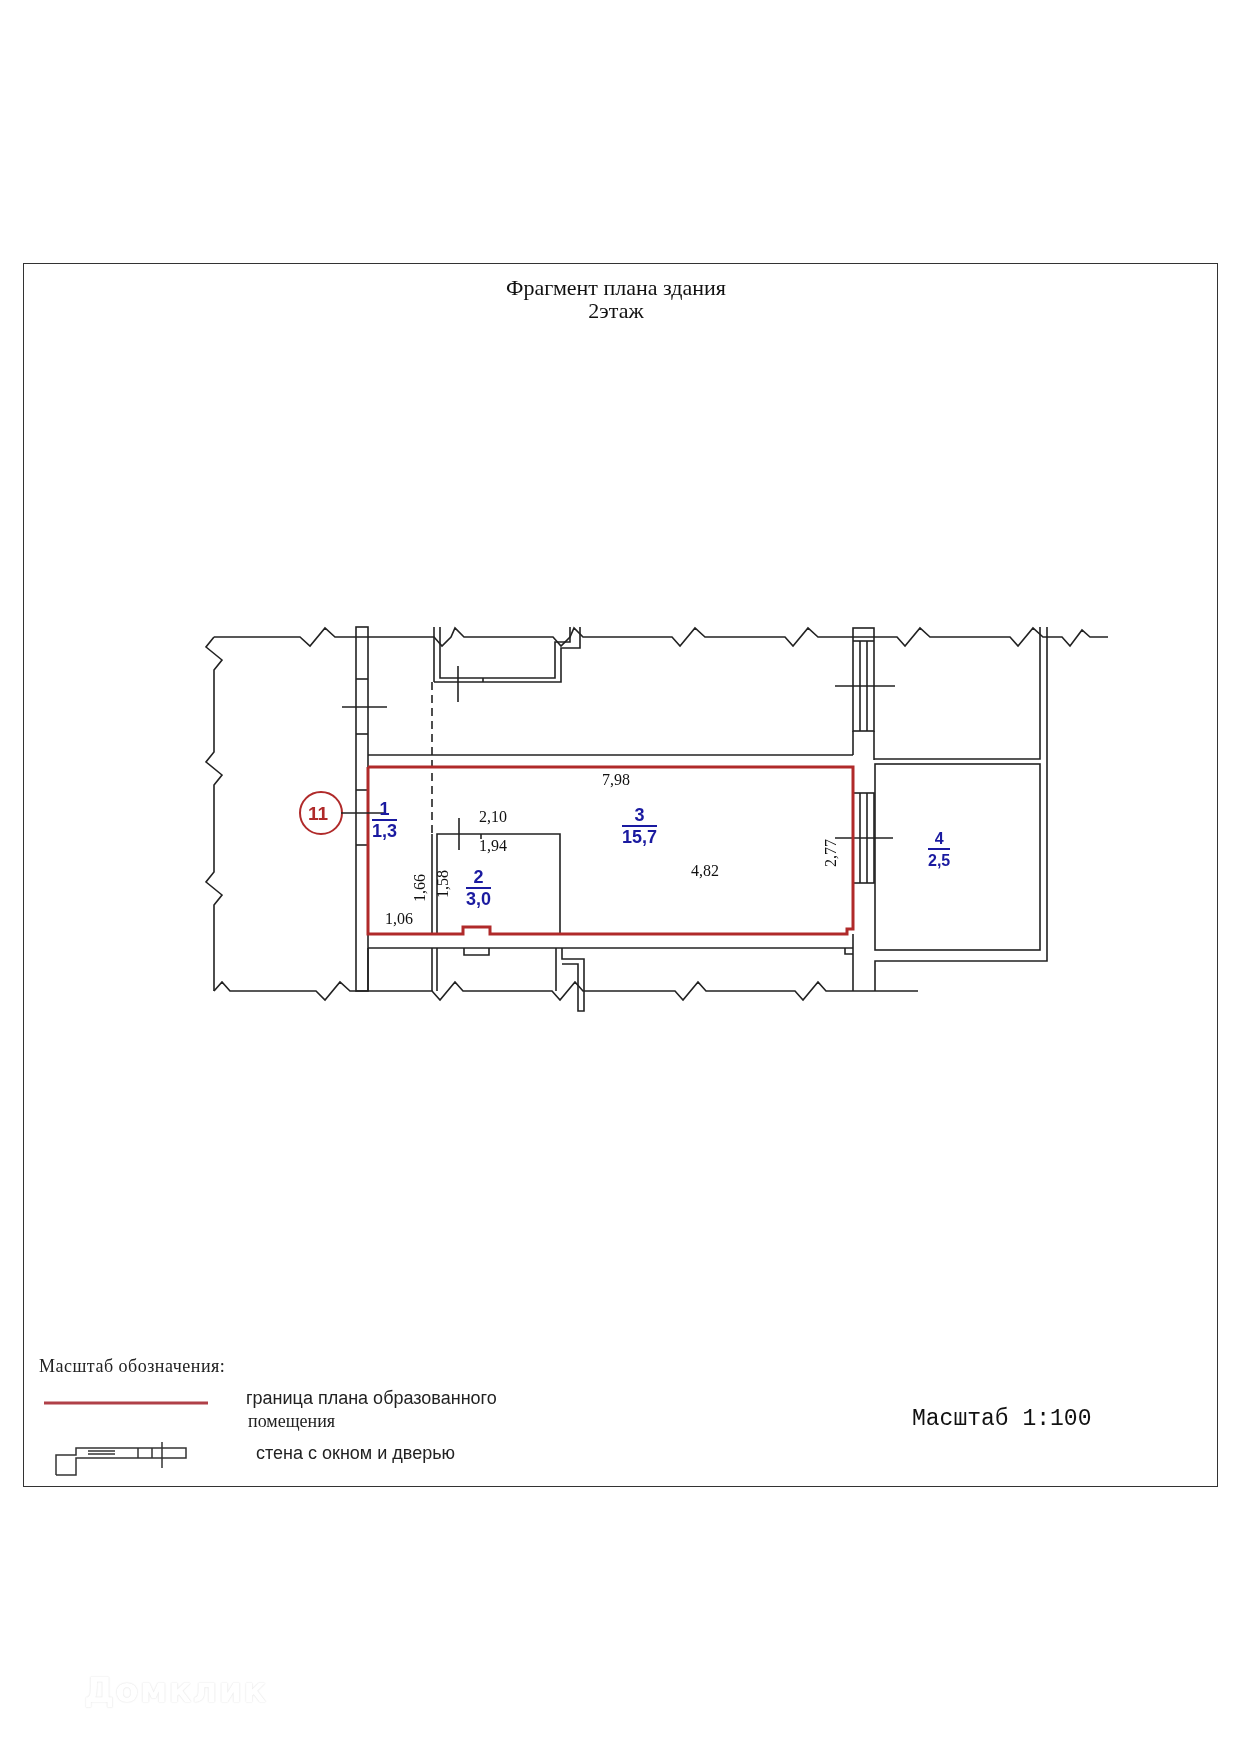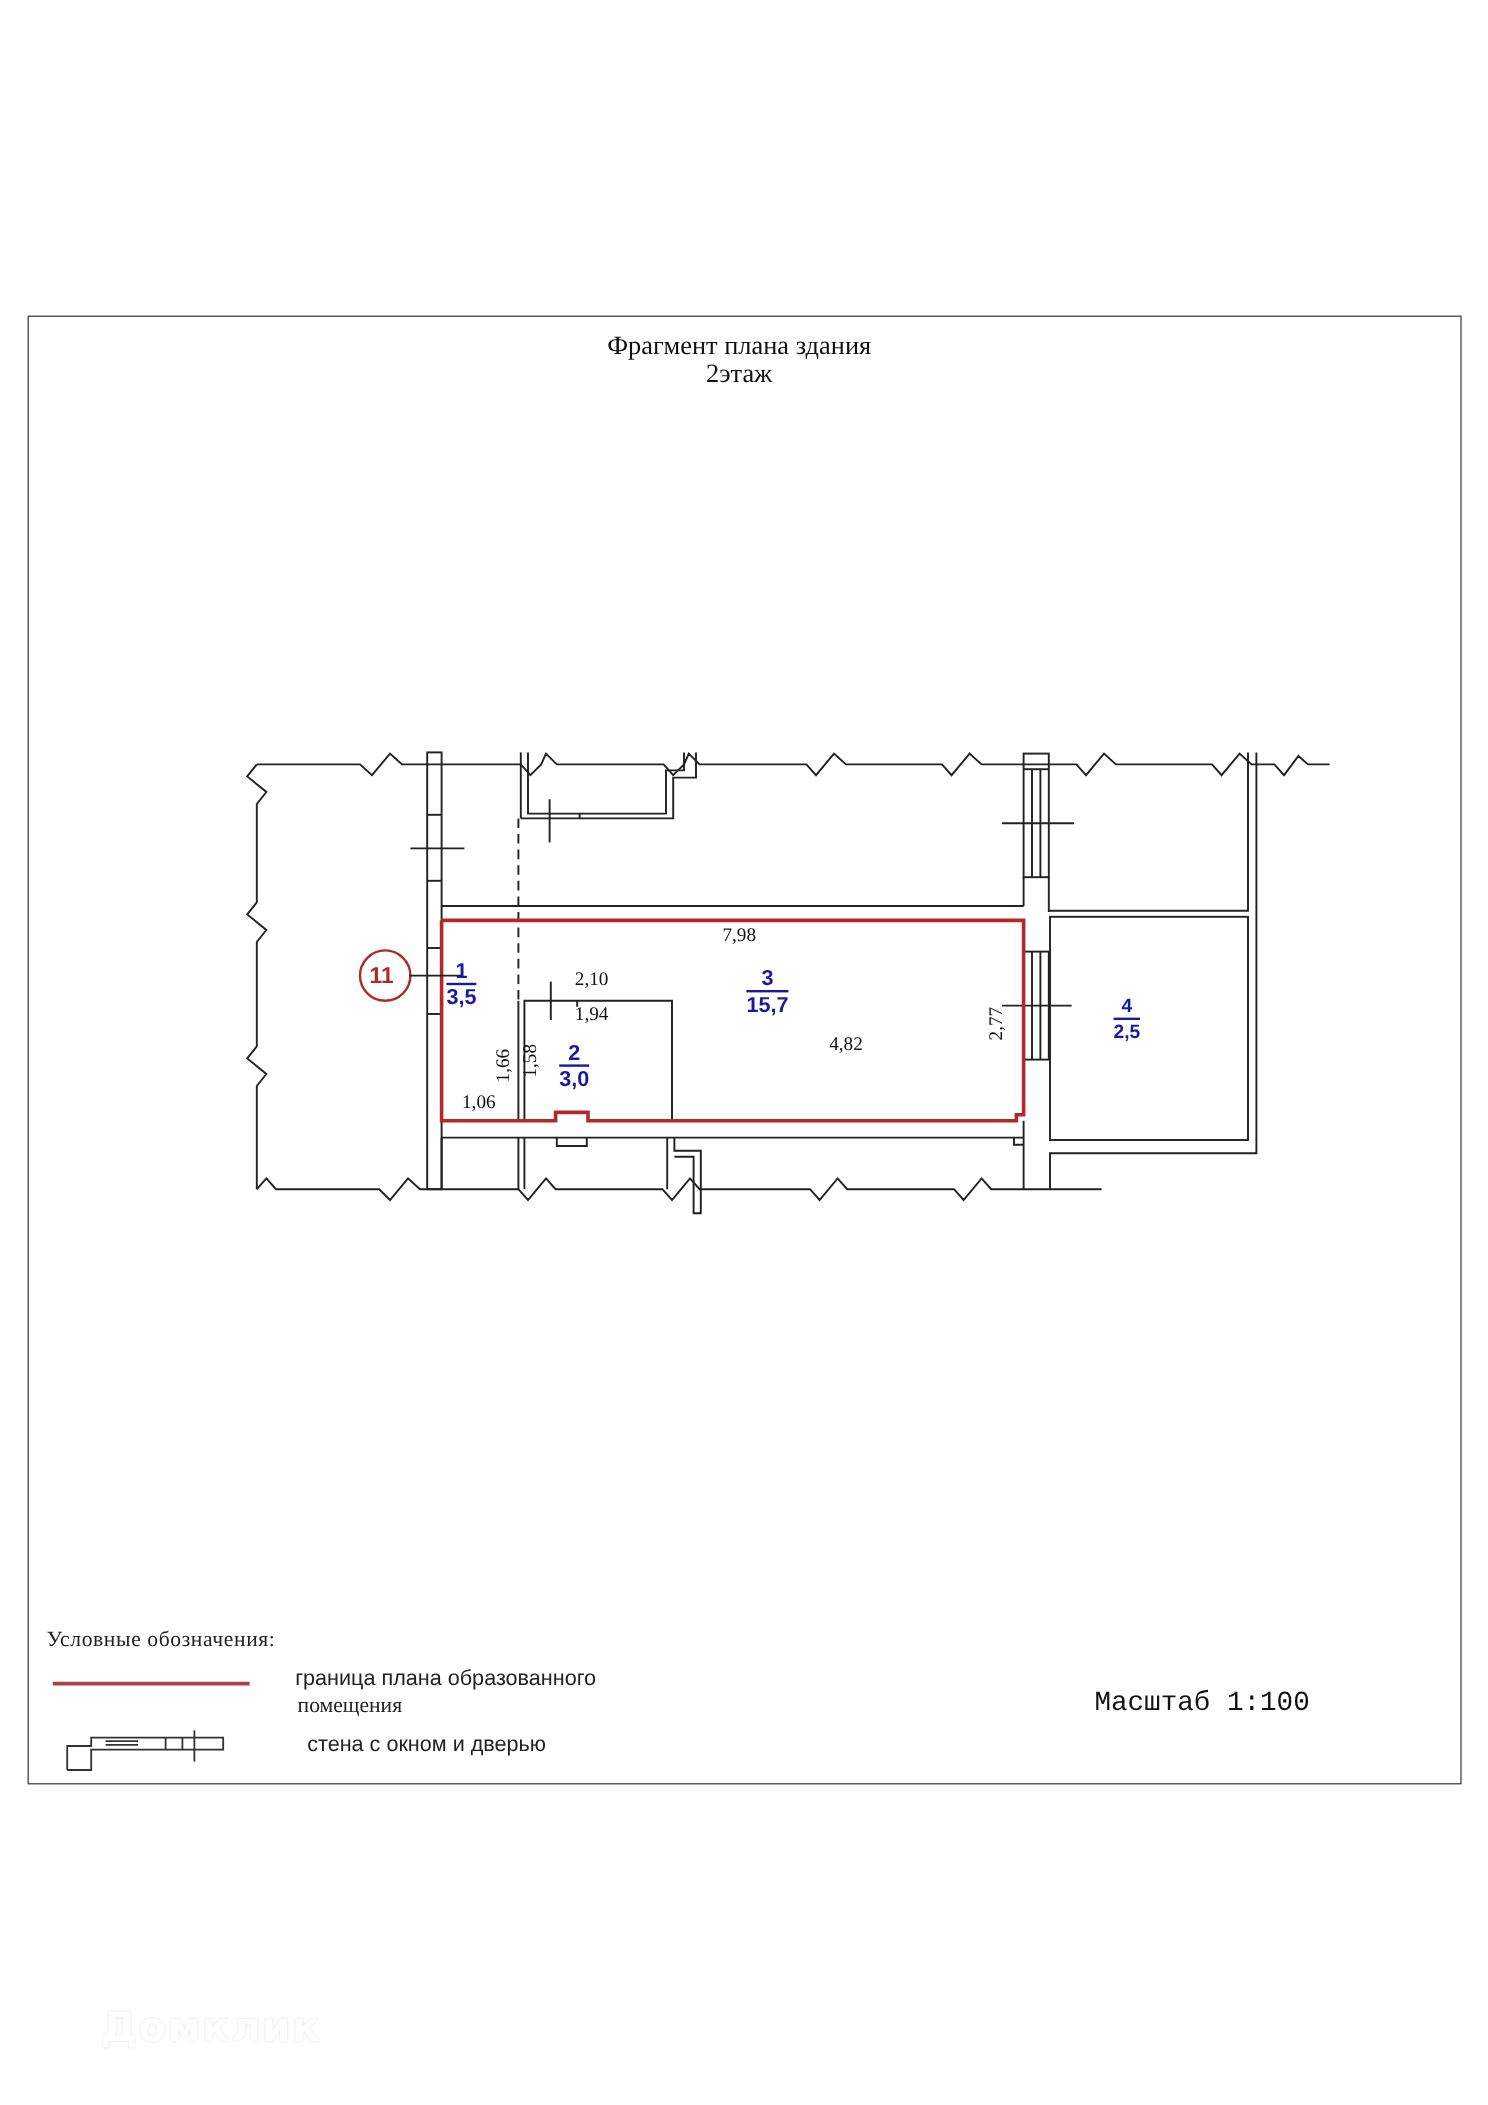--- a/index.html
+++ b/index.html
@@ -104,21 +104,21 @@
     <line x1="138" y1="1448" x2="138" y2="1458"></line>
     <line x1="152" y1="1448" x2="152" y2="1458"></line>
     <line x1="162" y1="1442" x2="162" y2="1468"></line>
   </g>
 </svg>
 
 <span class="room" style="left:308px; top:803px; color:#b02a2a; font-weight:bold; font-size:19px;">11</span>
 
 <div class="room" style="left:372px; top:800px; font-size:18px;">
   <span class="num">1</span>
-  <span class="area">3,5</span>
+  <span class="area">1,3</span>
 </div>
 <div class="room" style="left:466px; top:868px; font-size:18px;">
   <span class="num">2</span>
   <span class="area">3,0</span>
 </div>
 <div class="room" style="left:622px; top:806px; font-size:18px;">
   <span class="num">3</span>
   <span class="area">15,7</span>
 </div>
 <div class="room" style="left:928px; top:829px; font-size:16px;">
@@ -128,21 +128,21 @@
 
 <span class="lbl" style="left:602px; top:772px;">7,98</span>
 <span class="lbl" style="left:479px; top:809px;">2,10</span>
 <span class="lbl" style="left:479px; top:838px;">1,94</span>
 <span class="lbl vert" style="left:406px; top:880px;">1,66</span>
 <span class="lbl vert" style="left:429px; top:876px;">1,58</span>
 <span class="lbl" style="left:385px; top:911px;">1,06</span>
 <span class="lbl" style="left:691px; top:863px;">4,82</span>
 <span class="lbl vert" style="left:817px; top:845px;">2,77</span>
 
-<div class="legend-title">Условные обозначения:</div>
+<div class="legend-title">Масштаб обозначения:</div>
 <div class="legend-text" style="left:246px; top:1388px; font-family:'Liberation Sans', sans-serif;">
   <span>граница  плана образованного</span>
 </div>
 <div class="legend-text" style="left:248px; top:1411px; font-family:'Liberation Serif', serif;">
   <span>помещения</span>
 </div>
 <div class="legend-text" style="left:256px; top:1443px; font-family:'Liberation Sans', sans-serif;">
   <span>стена с окном и дверью</span>
 </div>
 

